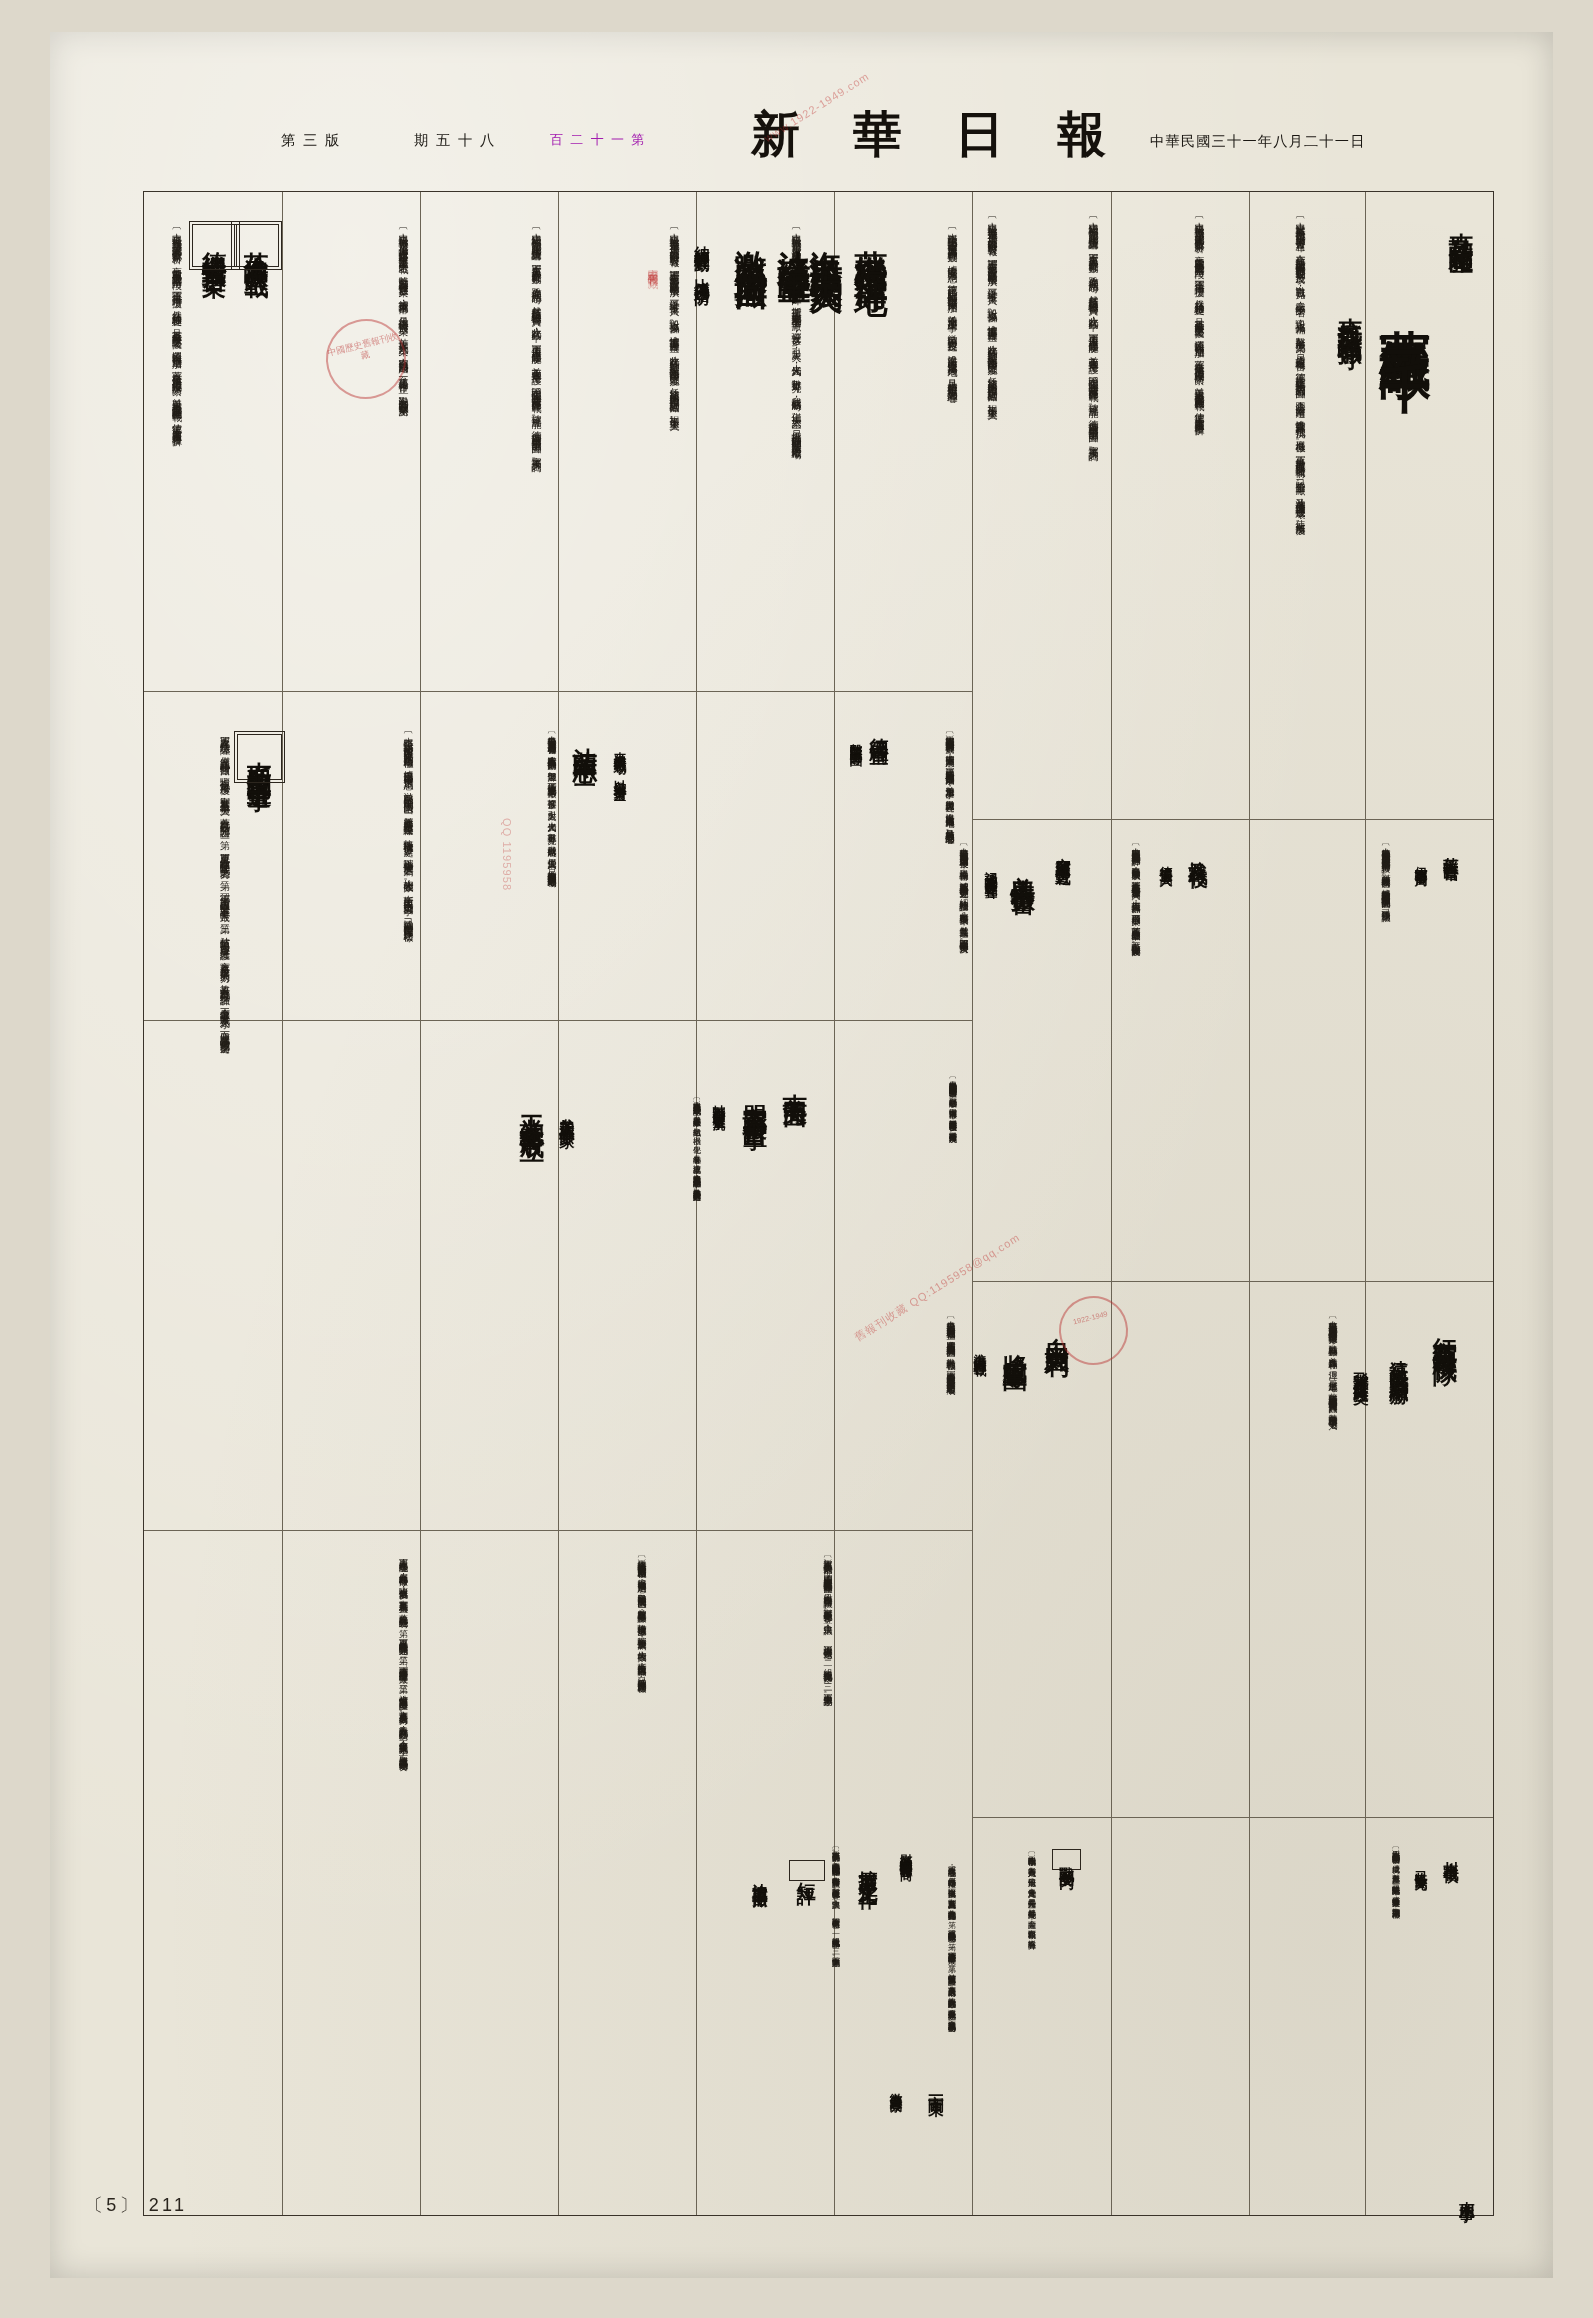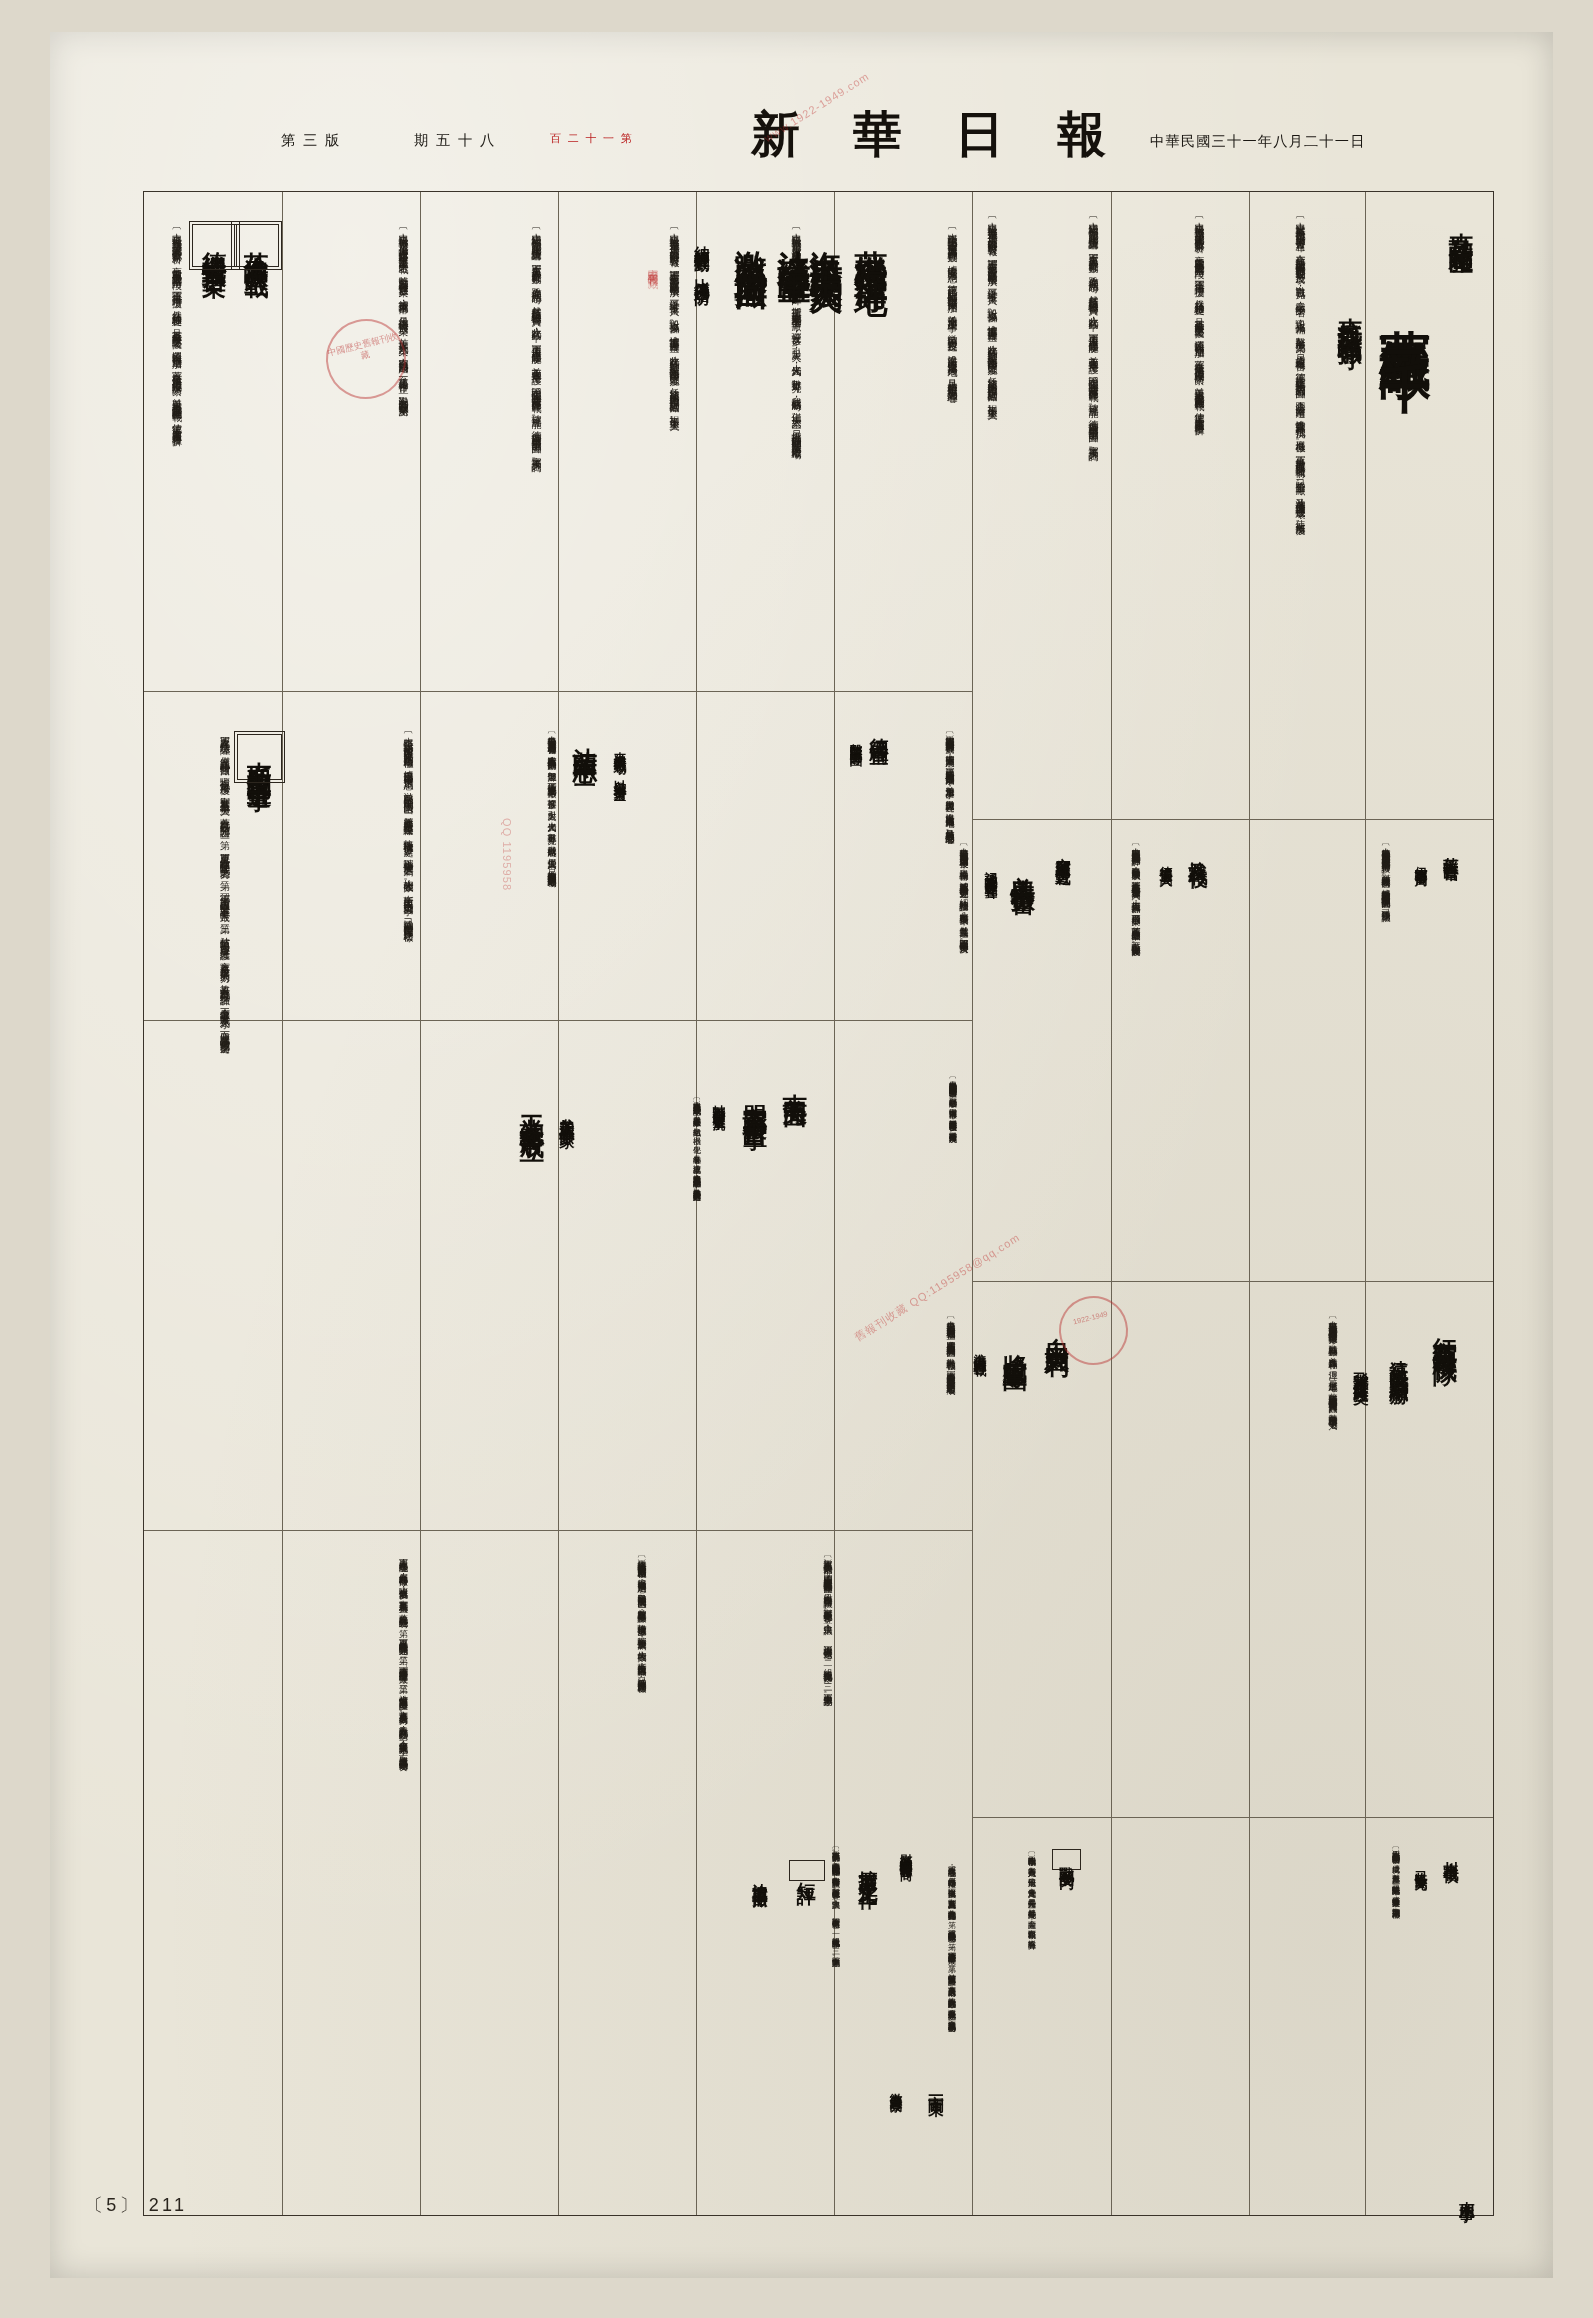--- a/index.html
+++ b/index.html
@@ -31,21 +31,21 @@
   .mast-title{
     position:absolute;left:569px;top:-9.6px;
     font-size:49px;letter-spacing:18px;font-weight:bold;
     color:#15110c;
     font-family:"DejaVu Serif","Liberation Serif",serif;
     white-space:nowrap;
     margin-left:36px;
   }
   .mast-left-a{position:absolute;left:135px;top:19px;font-size:14.3px;letter-spacing:1.6px;color:#1a1712;white-space:nowrap;}
   .mast-left-b{position:absolute;left:268px;top:19px;font-size:14.3px;letter-spacing:1.6px;color:#1a1712;white-space:nowrap;}
-  .mast-left-c{position:absolute;left:404px;top:19px;font-size:11px;letter-spacing:1.6px;color:#b91c1c;white-space:nowrap;}
+  .mast-left-c{position:absolute;left:404px;top:19px;font-size:13px;letter-spacing:1.6px;color:#a21caf;white-space:nowrap;}
   .mast-date{position:absolute;left:1004px;top:20px;font-size:14.3px;letter-spacing:1.1px;color:#1a1712;white-space:nowrap;}
 
   
   #frame{
     position:absolute;left:93px;top:159px;width:1349px;height:2023px;
     border:1.6px solid #3a332a;
   }
   .rule-v{position:absolute;top:0;bottom:0;width:0.5px;background:#6b6455;}
   .rule-h{position:absolute;left:0;right:0;height:0.5px;background:#6b6455;}
 

